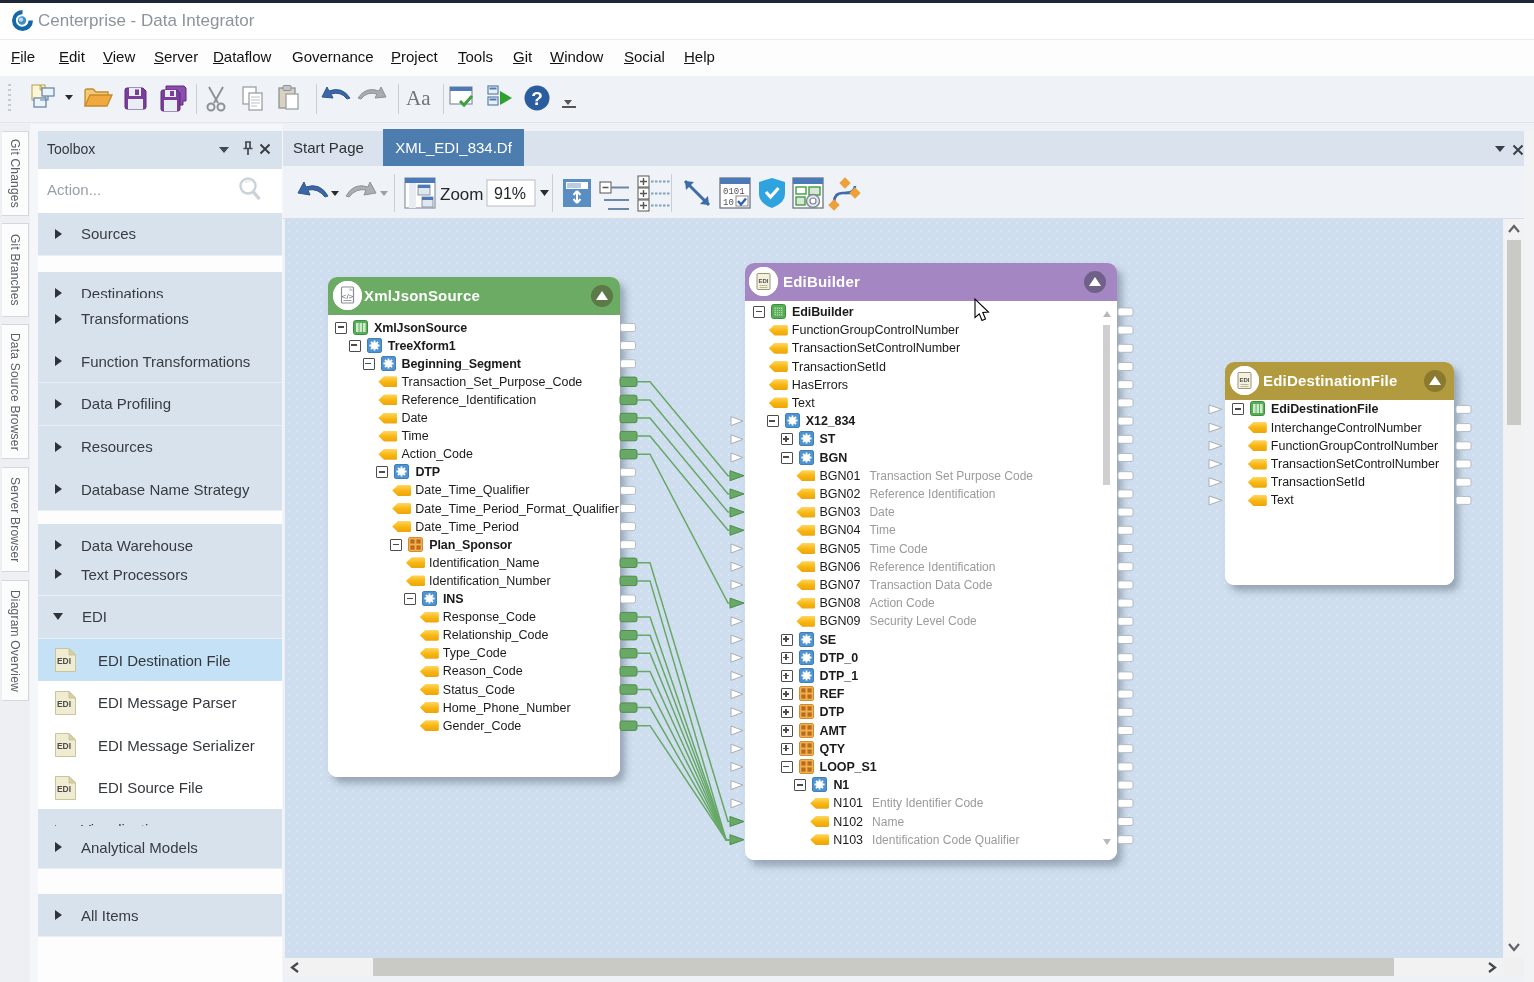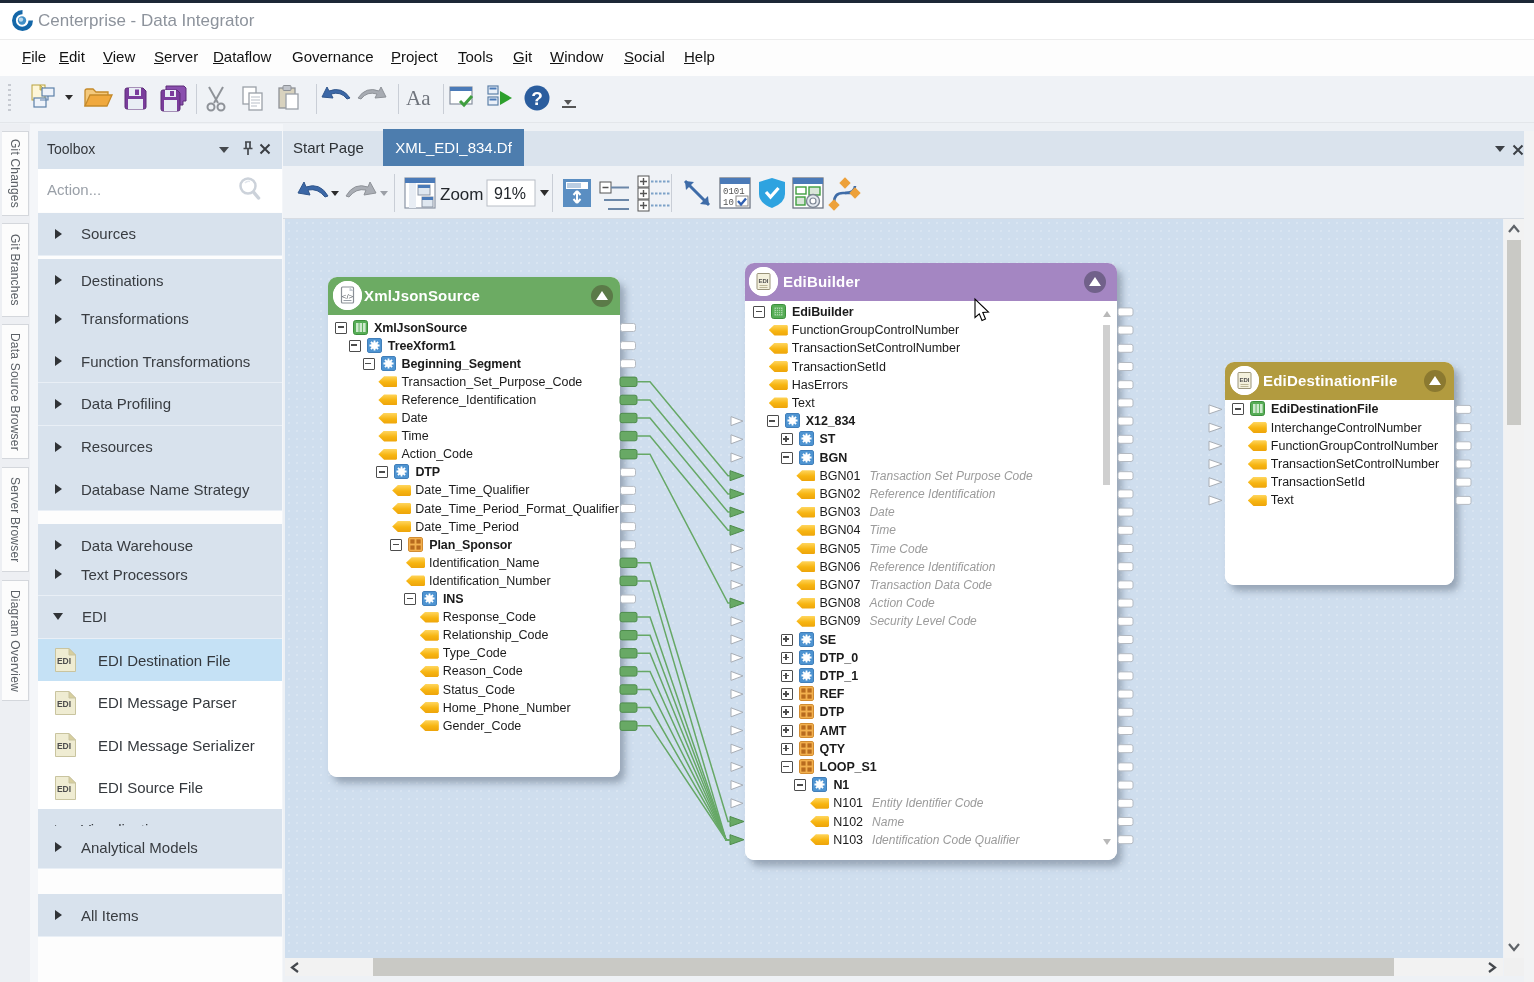--- a/index.html
+++ b/index.html
@@ -16,40 +16,40 @@
 .edirow{position:absolute;left:38px;width:244px;height:43px;background:#fff;color:#34383d;font-size:15px;display:flex;align-items:center}
 .edirow.sel{background:#c5e1f5}
 .edilbl{margin-left:22px}
 .node{position:absolute;border-radius:9px;box-shadow:5px 6px 7px rgba(96,110,128,0.5)}
 .nhead{position:absolute;left:0;top:0;right:0;height:38px;border-radius:9px 9px 0 0;color:#fff;font-size:16px;font-weight:bold}
 .nbody{position:absolute;left:0;right:0;bottom:0;background:#fff;border-radius:0 0 9px 9px}
 .colbtn{position:absolute;width:22px;height:22px;border-radius:50%;top:8px}
 .colbtn::after{content:"";position:absolute;left:5px;top:6px;width:0;height:0;border-left:6px solid transparent;border-right:6px solid transparent;border-bottom:9px solid #fff}
 .trow{position:absolute;height:18px;display:flex;align-items:center;font-size:12.5px;color:#1b1b1b;white-space:nowrap}
 .trow b{font-weight:bold;letter-spacing:-0.1px}
-.trow .desc{font-style:italic;color:#9b9b9b;margin-left:9px;font-size:12px}
+.trow .desc{color:#9b9b9b;margin-left:9px;font-size:12px}
 .expb{position:absolute;width:12px;height:12px;background:#fff;border:1.6px solid #4d4d4d;border-radius:1px}
 .expb::before{content:"";position:absolute;left:1.6px;top:3.9px;width:6px;height:1.6px;background:#4d4d4d}
 .expb.plus::after{content:"";position:absolute;left:3.8px;top:1.7px;height:6px;width:1.6px;background:#4d4d4d}
 .gicon{position:absolute;width:15px;height:15px;border-radius:2px}
 .yfield{position:absolute;width:19px;height:11px;background:linear-gradient(#ffd65e,#f7b511 55%,#eda40a);
  clip-path:polygon(0% 50%,30% 0%,94% 0%,100% 12%,100% 88%,94% 100%,30% 100%)}
 .menu-i{position:absolute;top:48px;font-size:15px;color:#121212}
 .menu-i u{text-decoration-thickness:1px}
 </style></head><body>
 <div class="abs" style="left:0;top:0;width:1534px;height:3px;background:#1c2836"></div>
 <div class="abs" style="left:0;top:3px;width:1534px;height:37px;background:#fff;border-bottom:1px solid #ececec"></div>
 <svg class="abs" style="left:11px;top:9px" width="23" height="23" viewBox="0 0 23 23">
 <path d="M11.5 1 A10.5 10.5 0 1 0 22 11.5 L17.5 11.5 A6.3 6.3 0 1 1 11.5 5.2 Z" fill="#1467a8"></path>
 <circle cx="11" cy="11.5" r="4.2" fill="#3f8fc7"></circle>
     <circle cx="10" cy="10.6" r="2.2" fill="#bcd9ec"></circle>
 </svg>
 <div class="abs" style="left:38px;top:11px;font-size:17px;color:#8d939c">Centerprise - Data Integrator</div>
 <div class="abs" style="left:0;top:40px;width:1534px;height:36px;background:#fdfdfd"></div>
-<div class="menu-i" style="left:22px"><u>F</u>ile</div>
+<div class="menu-i" style="left:11px"><u>F</u>ile</div>
 <div class="menu-i" style="left:59px"><u>E</u>dit</div>
 <div class="menu-i" style="left:103px"><u>V</u>iew</div>
 <div class="menu-i" style="left:154px"><u>S</u>erver</div>
 <div class="menu-i" style="left:213px"><u>D</u>ataflow</div>
 <div class="menu-i" style="left:292px">Governance</div>
 <div class="menu-i" style="left:391px"><u>P</u>roject</div>
 <div class="menu-i" style="left:458px"><u>T</u>ools</div>
 <div class="menu-i" style="left:513px"><u>G</u>it</div>
 <div class="menu-i" style="left:550px"><u>W</u>indow</div>
 <div class="menu-i" style="left:624px"><u>S</u>ocial</div>
@@ -179,21 +179,21 @@
 <div class="abs" style="left:47px;top:181px;font-size:15px;color:#9aa0a8">Action...</div>
 <svg class="abs" style="left:238px;top:176px" width="24" height="26" viewBox="0 0 24 26">
 <circle cx="10" cy="10" r="7.5" stroke="#ccd2da" stroke-width="2.5" fill="none"></circle>
 <path d="M15.5 16 l5 6" stroke="#ccd2da" stroke-width="3.5" stroke-linecap="round"></path>
 <path d="M7 7 q2 -2.4 5 -1.6" stroke="#e4e8ee" stroke-width="1.6" fill="none"></path>
   </svg>
 <div class="cat" style="top:212.5px">
     <div class="arr"></div>
     <div class="lbl">Sources</div>
   </div>
-<div class="cat" style="top:259px">
+<div class="cat" style="top:272px">
     <div class="arr"></div>
     <div class="lbl">Destinations</div>
   </div>
 <div class="cat" style="top:297.7px">
     <div class="arr"></div>
     <div class="lbl">Transformations</div>
   </div>
 <div class="cat" style="top:340.3px">
     <div class="arr"></div>
     <div class="lbl">Function Transformations</div>

